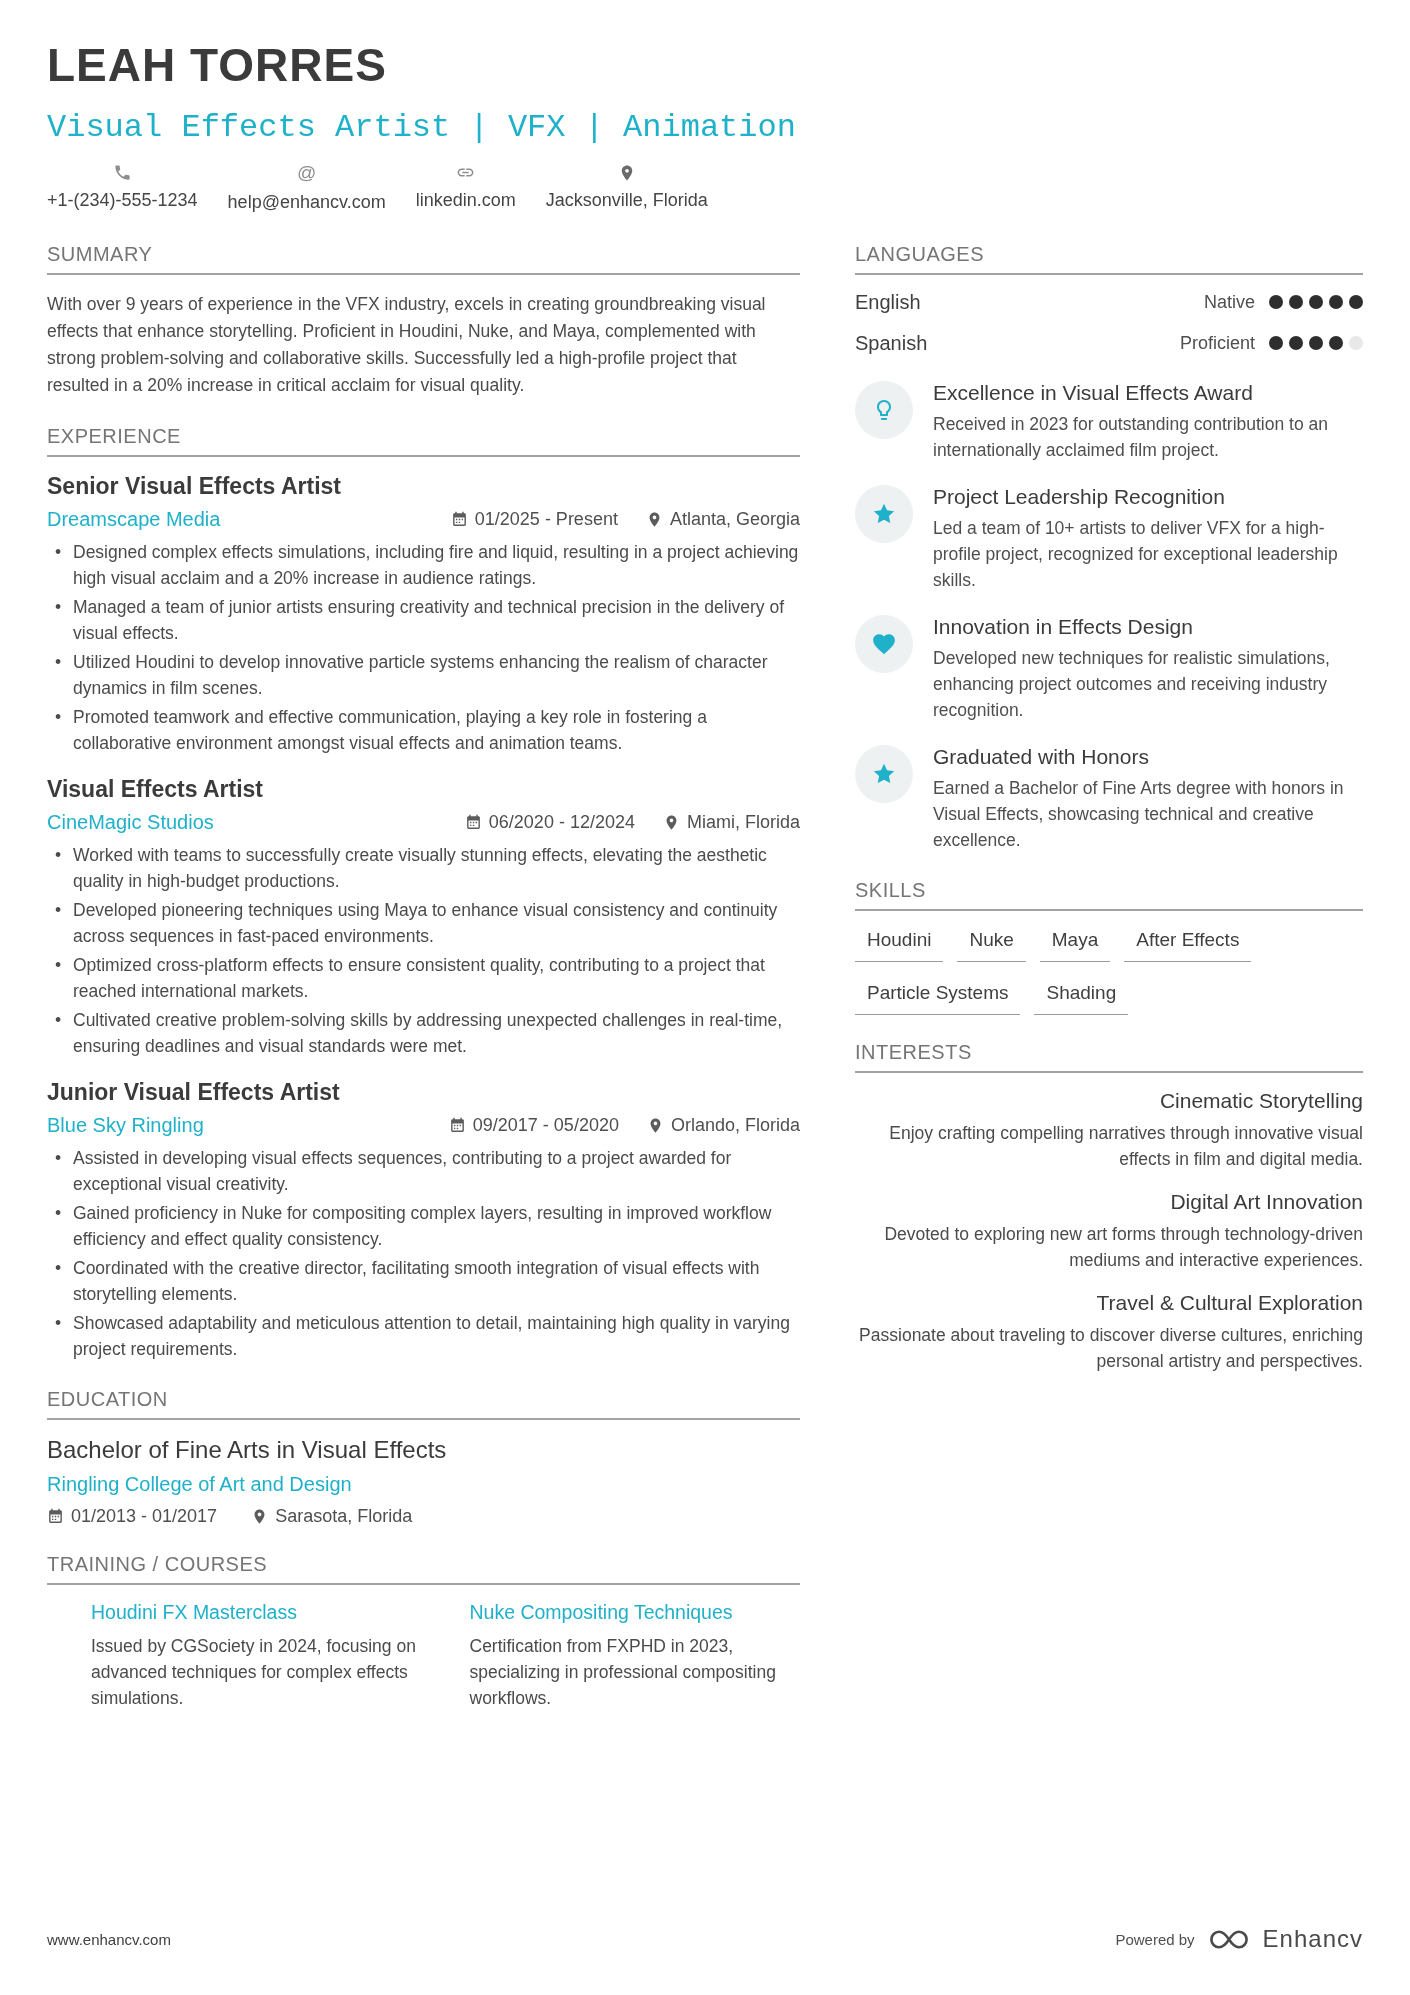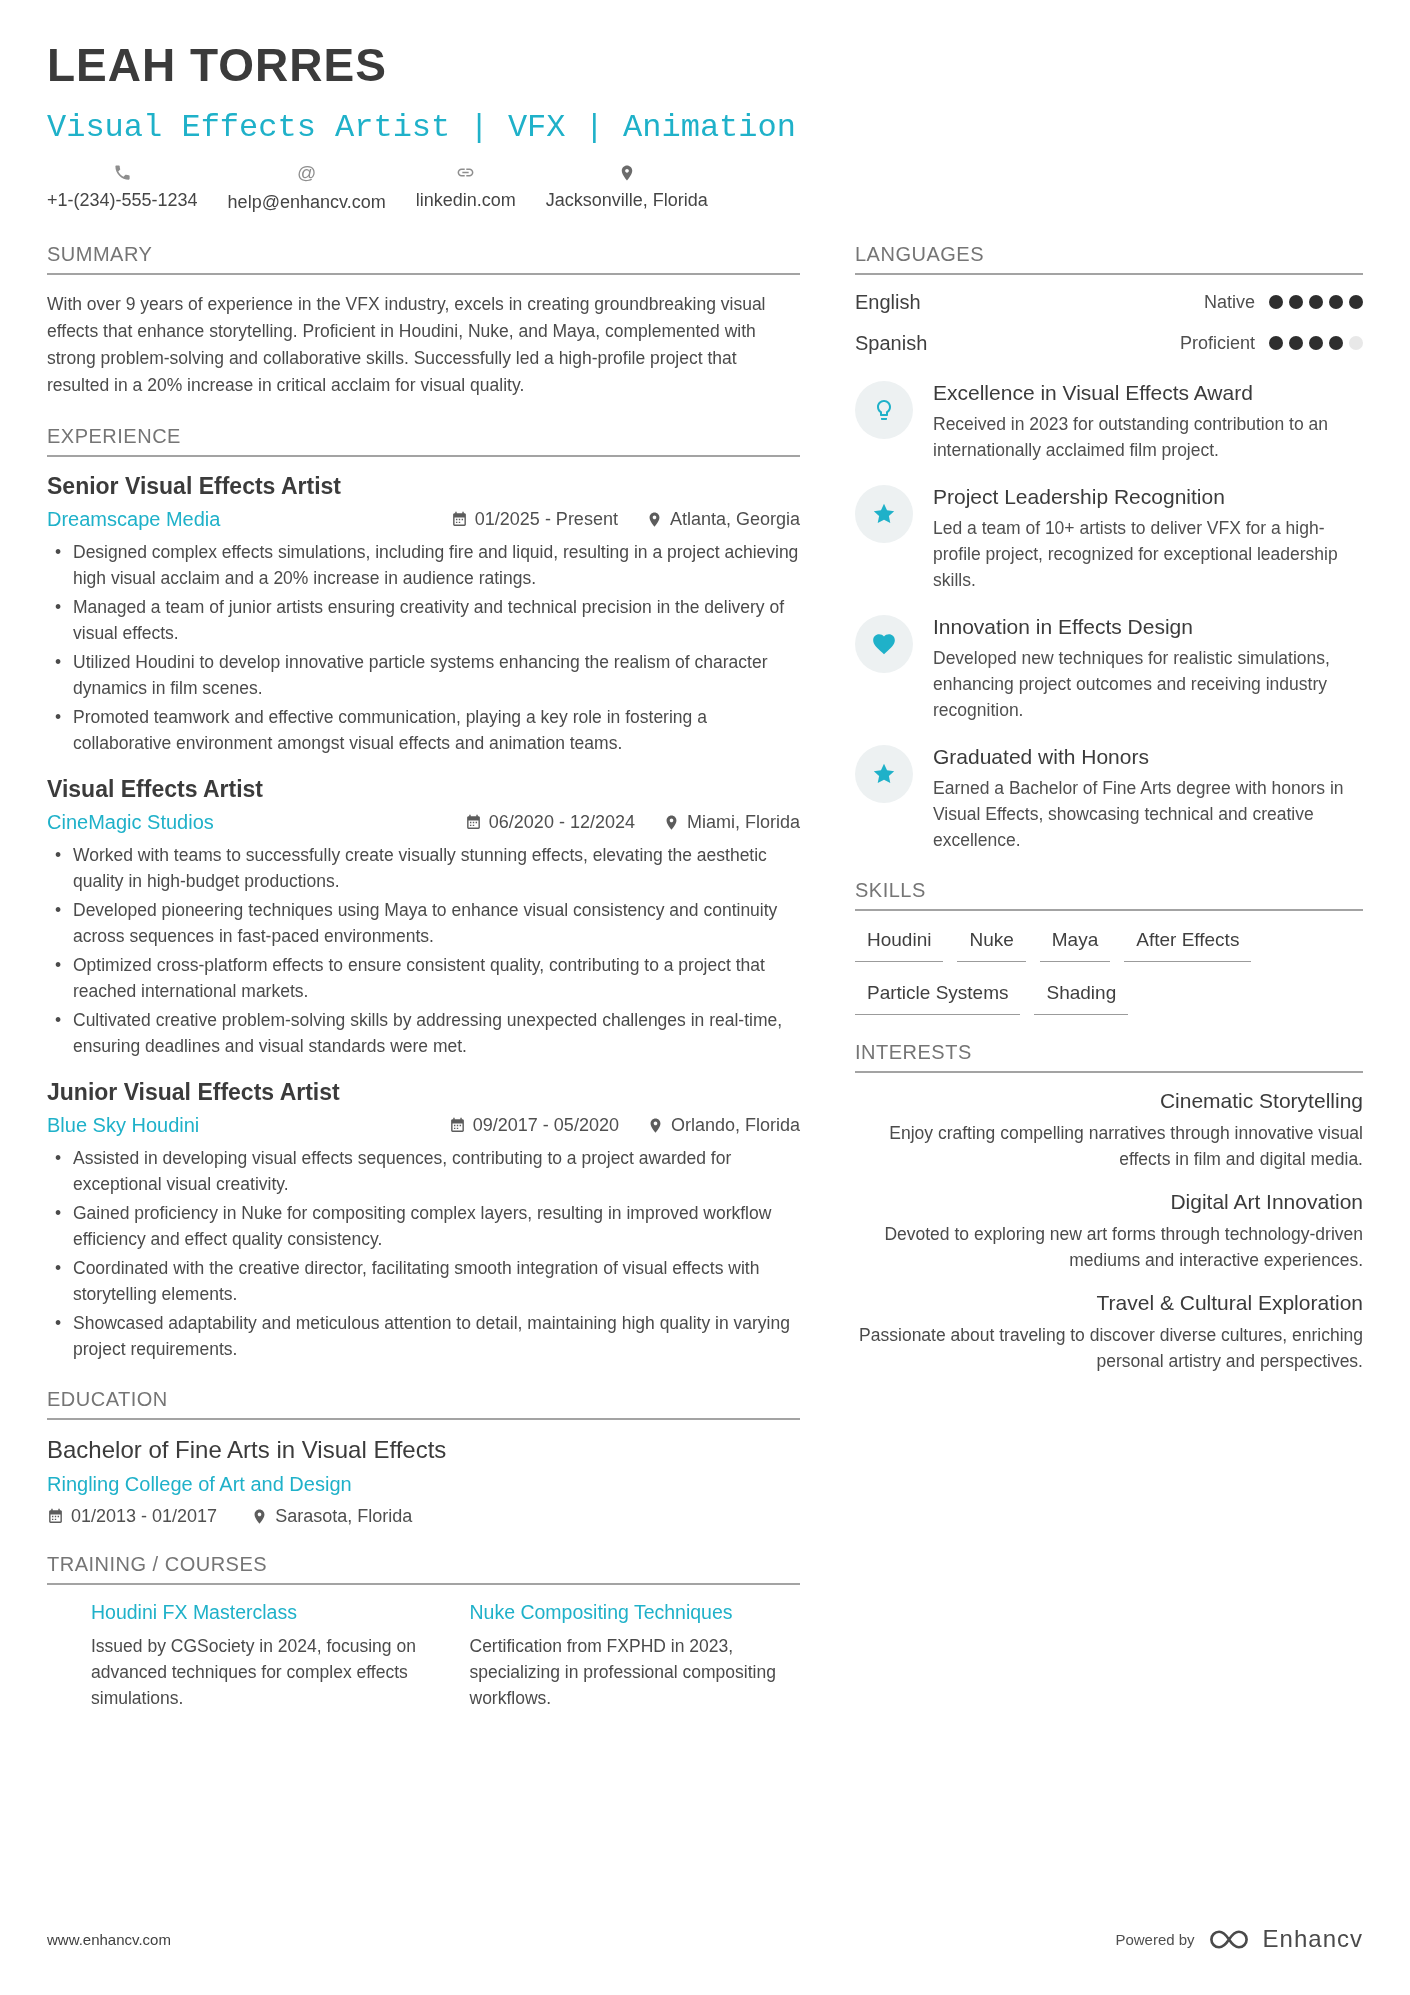--- a/index.html
+++ b/index.html
@@ -204,21 +204,21 @@
             <li>Worked with teams to successfully create visually stunning effects, elevating the aesthetic quality in high-budget productions.</li>
             <li>Developed pioneering techniques using Maya to enhance visual consistency and continuity across sequences in fast-paced environments.</li>
             <li>Optimized cross-platform effects to ensure consistent quality, contributing to a project that reached international markets.</li>
             <li>Cultivated creative problem-solving skills by addressing unexpected challenges in real-time, ensuring deadlines and visual standards were met.</li>
           </ul>
         </article>
 
         <article class="job">
           <h3 class="job-title">Junior Visual Effects Artist</h3>
           <div class="job-meta">
-            <span class="company">Blue Sky Houdini</span>
+            <span class="company">Blue Sky Ringling</span>
             <span class="meta-item">
               <svg width="17" height="17" fill="#5c5c5c">
                   <use href="#i-cal"></use>
                 </svg>
               <span>09/2017 - 05/2020</span>
             </span>
             <span class="meta-item">
               <svg width="17" height="17" fill="#5c5c5c">
                   <use href="#i-pin"></use>
                 </svg>

